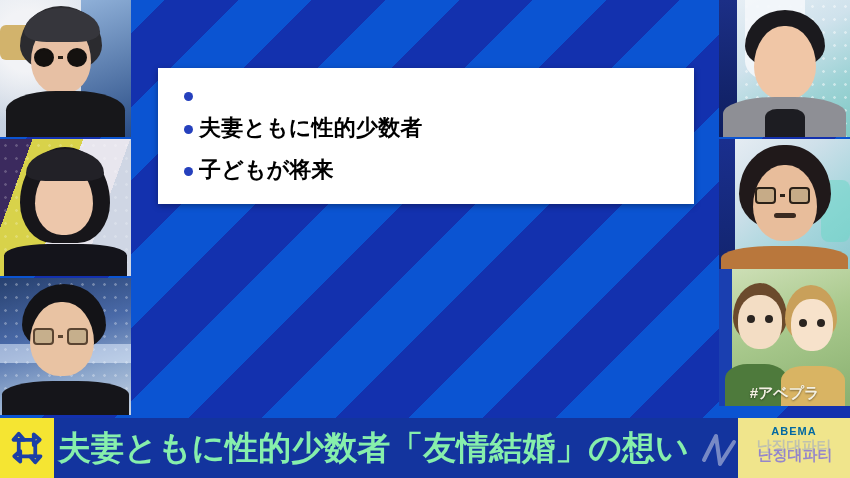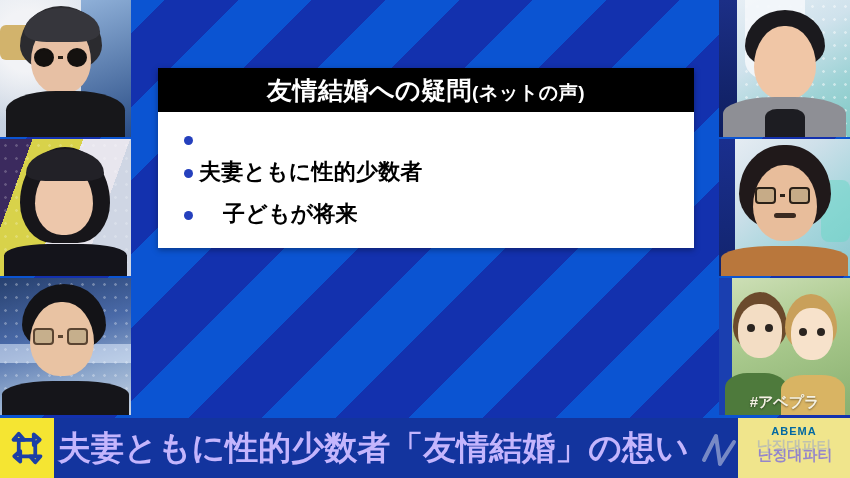--- a/index.html
+++ b/index.html
@@ -28,21 +28,21 @@
   .panel{
     position:absolute;
     width:131px;height:137px;
     overflow:hidden;
     background:#223;
   }
   .panel.left{left:0;}
   .panel.right{left:719px;}
   .p-r1{top:0;}
   .p-r2{top:139px;}
-  .p-r3{top:278px;text-decoration:underline;}
+  .p-r3{top:269px;text-decoration:underline;}
 
   .scene{position:absolute;inset:0;}
 
   
   .bg-studio-a{
     background:
       radial-gradient(circle at 22% 30%, #f2f3f6 0 22%, rgba(242,243,246,0) 60%),
       linear-gradient(160deg,#dfe6ef 0%,#cfd9e6 45%,#b9c6d8 100%);
   }
   .bg-studio-b{
@@ -115,21 +115,21 @@
   }
   .card-title .sub{font-size:19px;}
   .card-body{
     padding:13px 18px 16px 26px;
   }
   .bullet-row{
     display:flex;
     align-items:flex-start;
     margin-bottom:13px;
   }
-  .bullet-row:last-child{margin-bottom:4px;gap:24px;}
+  .bullet-row:last-child{margin-bottom:4px;}
   .dot{
     flex:0 0 auto;
     width:9px;height:9px;border-radius:50%;
     background:#2540bd;
     margin-top:11px;margin-right:6px;
   }
   .bullet-text{
     color:#000000;
     font-size:22px;
     font-weight:700;
@@ -144,21 +144,21 @@
     background:#13349e;
   }
   .banner-icon{
     position:absolute;left:0;top:0;width:54px;height:60px;
     background:#f5e532;
     display:flex;align-items:center;justify-content:center;
   }
   .banner-text{
     position:absolute;left:58px;top:0;height:60px;
     display:flex;align-items:center;
-    color:#c4b5fd;
+    color:#86efac;
     font-size:33px;
     font-weight:700;
     letter-spacing:0px;
     white-space:nowrap;
   }
   .abema-block{
     position:absolute;left:738px;top:418px;width:112px;height:60px;
     background:#f0e58c;
     display:flex;align-items:flex-start;justify-content:center;
     padding-top:7px;
@@ -292,25 +292,20 @@
       <div style="position:absolute;left:66px;top:16px;width:52px;height:56px;background:#c9a05a;border-radius:50% 50% 40% 40%/60% 60% 40% 40%;"></div>
       <div style="position:absolute;left:72px;top:30px;width:42px;height:52px;background:#f7e2cb;border-radius:46%;"></div>
       <div style="position:absolute;left:80px;top:50px;width:8px;height:8px;background:#2a2420;border-radius:50%;"></div>
       <div style="position:absolute;left:98px;top:50px;width:8px;height:8px;background:#2a2420;border-radius:50%;"></div>
       <div style="position:absolute;left:62px;bottom:0;width:64px;height:40px;background:#d9b463;border-radius:36% 36% 0 0;"></div>
       <div class="hashtag">#アベプラ</div>
     </div>
   </div>
 
   <div class="card">
-    <div class="card-header">
-      <div class="card-title">
-        <span>友情結婚への疑問</span><span class="sub">(ネットの声)</span>
-      </div>
-    </div>
     <div class="card-body">
 
       <div class="bullet-row">
         <span class="dot"></span>
       </div>
 
       <div class="bullet-row">
         <span class="dot"></span>
         <span class="bullet-text">
           <span class="l2">夫妻ともに性的少数者</span>

